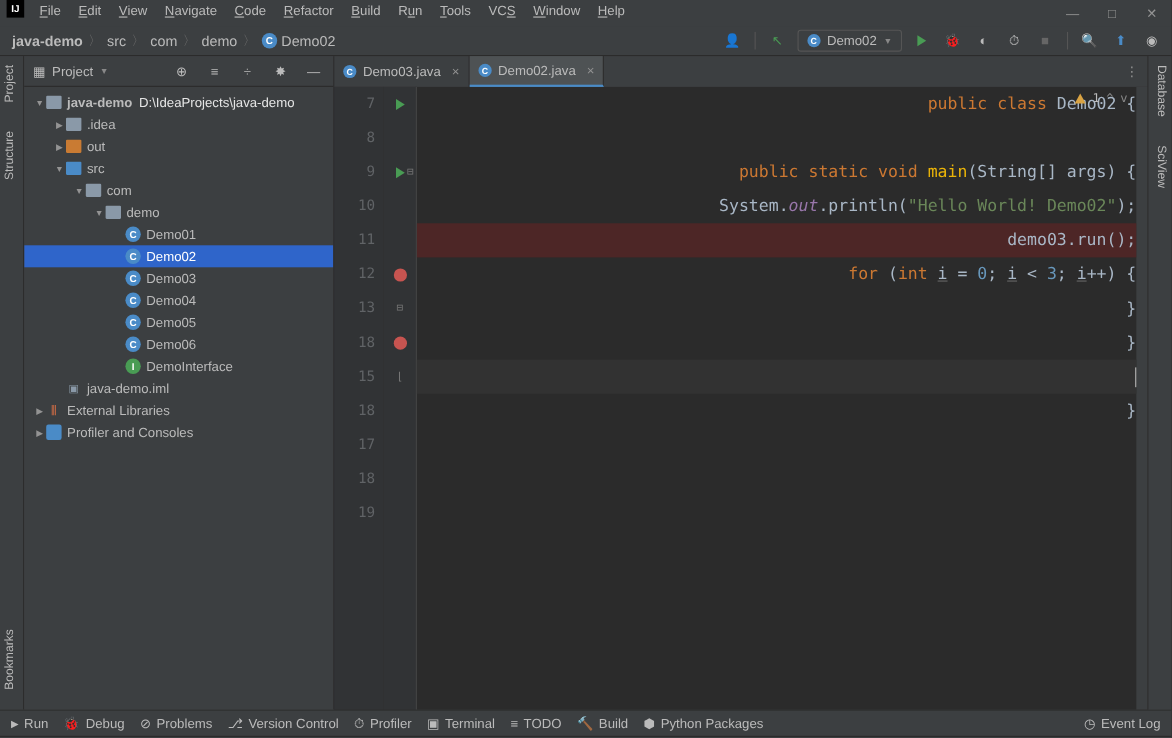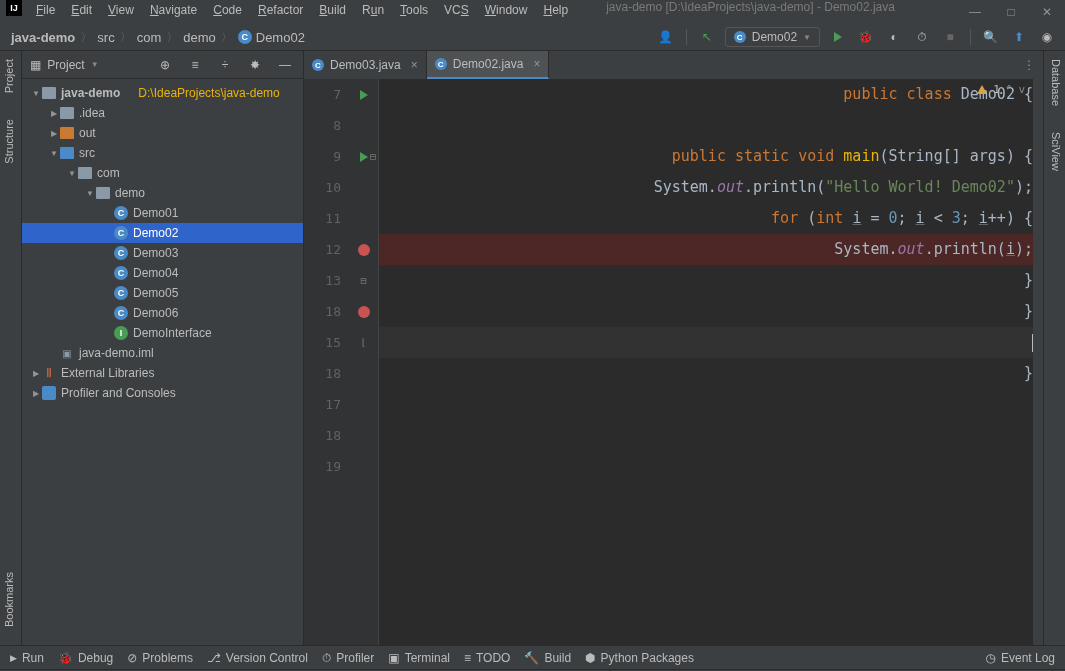--- a/index.html
+++ b/index.html
@@ -39,21 +39,21 @@
 .tree-row.selected { background: #2f65ca; color: #fff; }
 .arrow { width: 12px; color: #939393; font-size: 8px; display: inline-flex; justify-content: center; }
 .icon-folder { width: 14px; height: 12px; background: #8a99a8; margin-right: 5px; border-radius: 1px; }
 .icon-folder.module { background: #8a99a8; }
 .icon-folder.orange { background: #c97b33; }
 .icon-folder.blue { background: #4a8bc7; }
 .icon-folder.gray { background: #8a99a8; }
 .icon-class { width: 14px; height: 14px; border-radius: 50%; background: #4a8bc7; color: #fff; font-size: 9px; display: inline-flex; align-items: center; justify-content: center; margin-right: 5px; font-weight: bold; }
 .icon-interface { width: 14px; height: 14px; border-radius: 50%; background: #499c54; color: #fff; font-size: 9px; display: inline-flex; align-items: center; justify-content: center; margin-right: 5px; font-weight: bold; }
 .tree-label { white-space: nowrap; }
-.tree-path { color: #eab308; margin-left: 18px; }
+.tree-path { color: #e5e5e5; margin-left: 6px; }
 .icon-iml { width: 14px; height: 14px; margin-right: 5px; display: inline-flex; align-items: center; justify-content: center; font-size: 10px; color: #8a99a8; }
 .icon-lib { width: 14px; height: 14px; margin-right: 5px; color: #de7145; font-size: 12px; display: inline-flex; align-items: center; justify-content: center; }
 .icon-scratch { width: 14px; height: 14px; margin-right: 5px; background: #4a8bc7; border-radius: 2px; }
 .editor-area { flex: 1; display: flex; flex-direction: column; background: #2b2b2b; position: relative; }
 .tab-bar { height: 28px; background: #3c3f41; display: flex; align-items: stretch; }
 .file-tab { display: flex; align-items: center; padding: 0 8px; gap: 6px; font-size: 12px; border-right: 1px solid #2b2b2b; }
 .file-tab.active { background: #4e5254; border-bottom: 2px solid #4a8bc7; }
 .tab-close { color: #939393; margin-left: 4px; font-size: 12px; }
 .tab-bar-end { margin-left: auto; padding: 0 8px; display: flex; align-items: center; color: #939393; }
 .editor-body { flex: 1; display: flex; position: relative; font-family: "Consolas", "Monaco", monospace; }
@@ -96,21 +96,20 @@
     <div class="menu-item"><u>V</u>iew</div>
     <div class="menu-item"><u>N</u>avigate</div>
     <div class="menu-item"><u>C</u>ode</div>
     <div class="menu-item"><u>R</u>efactor</div>
     <div class="menu-item"><u>B</u>uild</div>
     <div class="menu-item">R<u>u</u>n</div>
     <div class="menu-item"><u>T</u>ools</div>
     <div class="menu-item">VC<u>S</u></div>
     <div class="menu-item"><u>W</u>indow</div>
     <div class="menu-item"><u>H</u>elp</div>
-    <div class="title-text">java-demo [D:\IdeaProjects\java-demo] - Demo02.java</div>
   </div>
   <div class="window-controls">
     <div class="win-ctl">―</div>
     <div class="win-ctl">□</div>
     <div class="win-ctl">✕</div>
   </div>
 </div>
 
 <div class="nav-bar">
   <div class="breadcrumb">
@@ -316,22 +315,22 @@
         <div class="run-cell"></div>
         <div class="run-cell"></div>
         <div class="run-cell"></div>
       </div>
 
       <div class="code-col">
         <div class="code-line"><span class="kw">public class </span><span class="cls">Demo02 </span><span class="pln">{</span></div>
         <div class="code-line"></div>
         <div class="code-line"><span class="pln">    </span><span class="kw">public static void </span><span class="mth">main</span><span class="pln">(String[] args) {</span></div>
         <div class="code-line"><span class="pln">        System.</span><span class="field">out</span><span class="pln">.println(</span><span class="str">"Hello World! Demo02"</span><span class="pln">);</span></div>
+        <div class="code-line bp-bg"><span class="pln">        demo03.run();</span></div>
         <div class="code-line"><span class="pln">        </span><span class="kw">for </span><span class="pln">(</span><span class="kw">int </span><span class="pln uvar">i</span><span class="pln"> = </span><span class="num">0</span><span class="pln">; </span><span class="pln uvar">i</span><span class="pln"> &lt; </span><span class="num">3</span><span class="pln">; </span><span class="pln uvar">i</span><span class="pln">++) {</span></div>
-        <div class="code-line bp-bg"><span class="pln">            System.</span><span class="field">out</span><span class="pln">.println(</span><span class="pln uvar">i</span><span class="pln">);</span></div>
         <div class="code-line"><span class="pln">        }</span></div>
         <div class="code-line"><span class="pln">    }</span></div>
         <div class="code-line active"><span class="cursor"></span></div>
         <div class="code-line"><span class="pln">}</span></div>
         <div class="code-line"></div>
       </div>
       <div class="right-scroll"></div>
     </div>
   </div>
 

